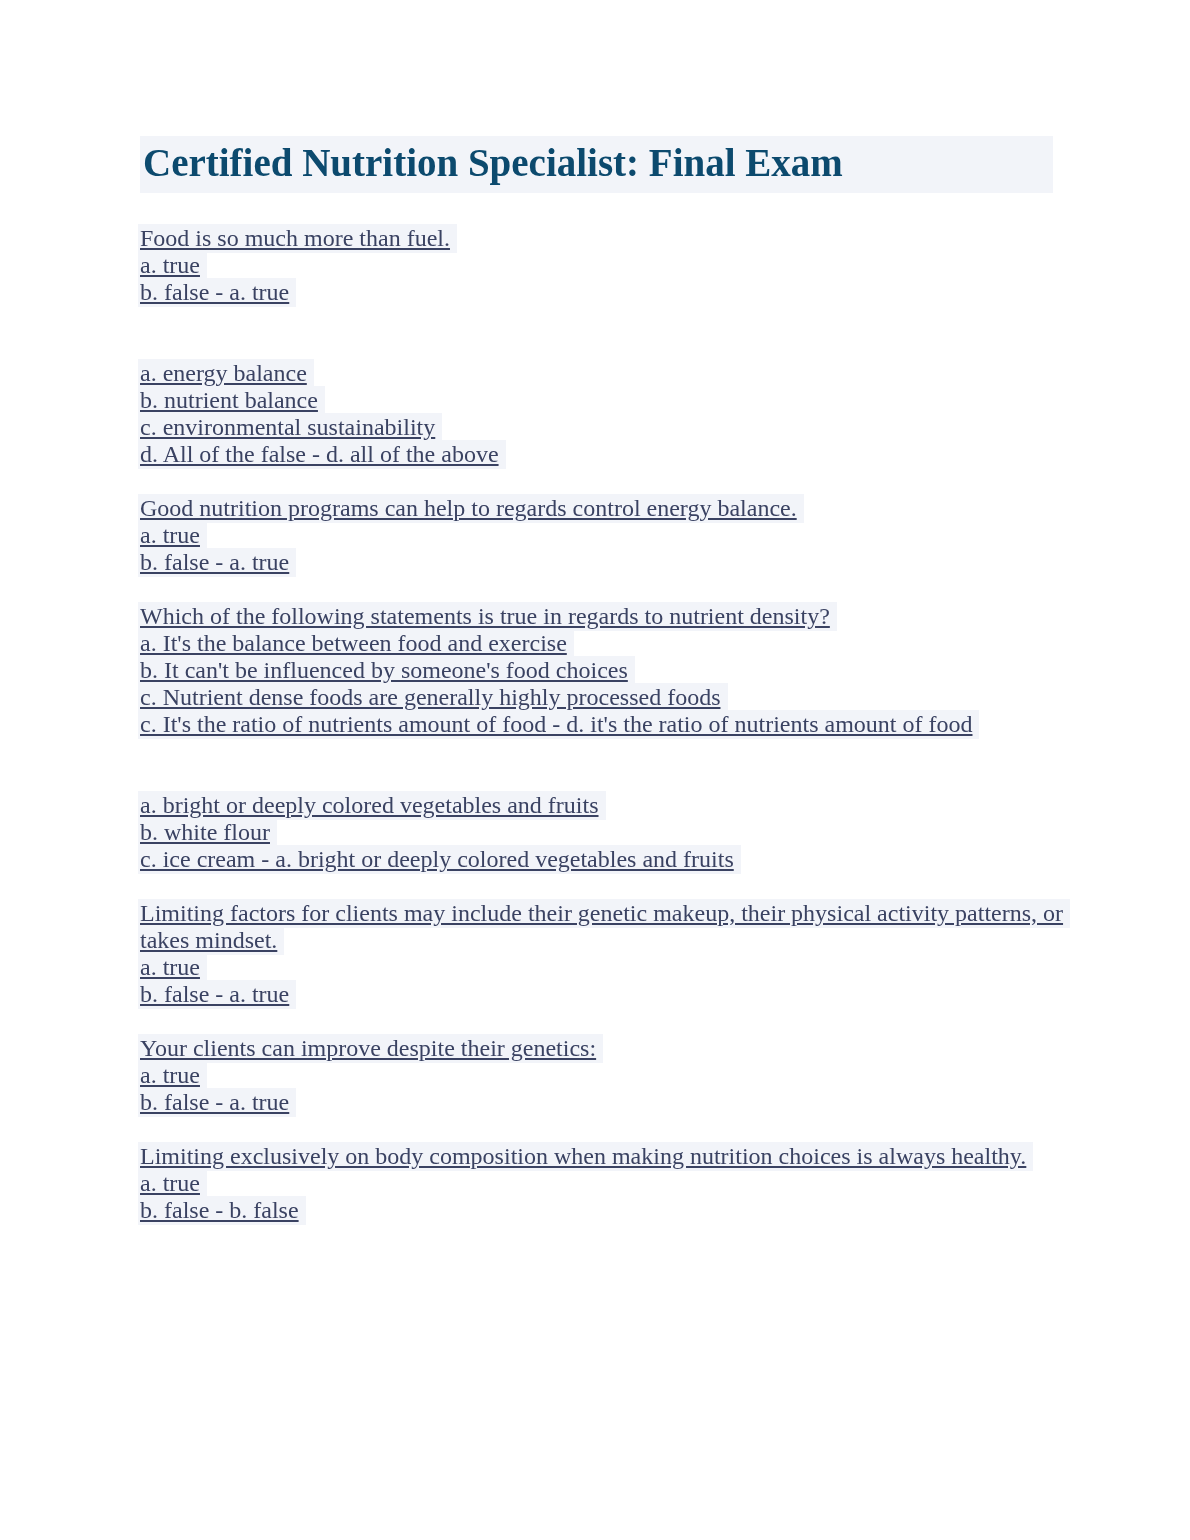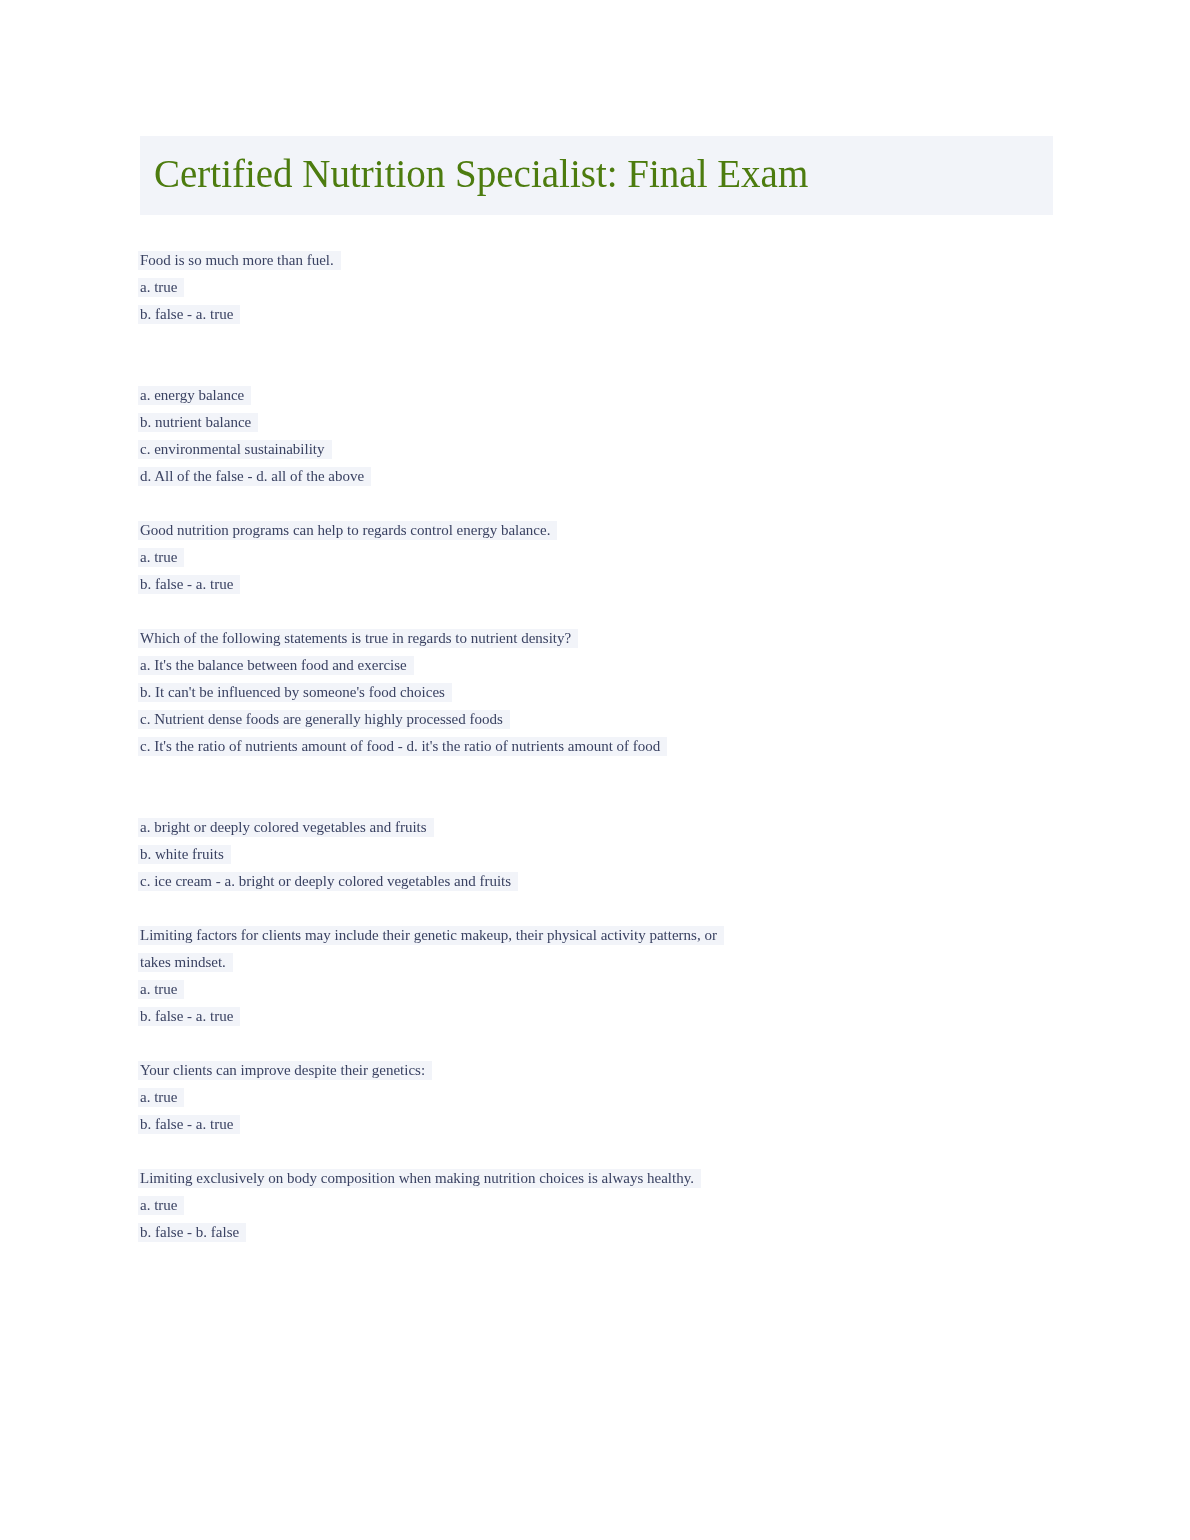--- a/index.html
+++ b/index.html
@@ -19,32 +19,33 @@
     overflow: hidden;
   }
   .title-hl {
     width: 913px;
     box-sizing: border-box;
     background: #f2f4f9;
     padding: 5px 0 8px 3px;
     margin: 0 0 32px 0;
   }
   .doc-title {
-    margin: 11px;
+    margin: 0;
     font-size: 39px;
     line-height: 44px;
-    font-weight: normal;
-    color: #4d7c0f;
+    font-weight: bold;
+    color: #0c4a6e;
     white-space: nowrap;
   }
   .para {
     margin: 0 0 27px 0;
-    font-size: 15px;
+    font-size: 24px;
     line-height: 27px;
     max-width: 940px;
+    text-decoration: underline;
   }
   .hl {
     background: #f2f4f9;
     padding: 1px 7px 2px 2px;
     margin-left: -2px;
     box-decoration-break: clone;
     -webkit-box-decoration-break: clone;
   }
 </style>
 </head>
@@ -52,18 +53,18 @@
 
 <div class="page">
   <div class="title-hl">
     <h1 class="doc-title">Certified Nutrition Specialist: Final Exam</h1>
   </div>
   <div id="content">
       <p class="para"><span class="hl">Food is so much more than fuel.</span><br><span class="hl">a. true</span><br><span class="hl">b. false - a. true</span></p>
       <p class="para"><br><span class="hl">a. energy balance</span><br><span class="hl">b. nutrient balance</span><br><span class="hl">c. environmental sustainability</span><br><span class="hl">d. All of the false - d. all of the above</span></p>
       <p class="para"><span class="hl">Good nutrition programs can help to regards control energy balance.</span><br><span class="hl">a. true</span><br><span class="hl">b. false - a. true</span></p>
       <p class="para"><span class="hl">Which of the following statements is true in regards to nutrient density?</span><br><span class="hl">a. It's the balance between food and exercise</span><br><span class="hl">b. It can't be influenced by someone's food choices</span><br><span class="hl">c. Nutrient dense foods are generally highly processed foods</span><br><span class="hl">c. It's the ratio of nutrients amount of food - d. it's the ratio of nutrients amount of food</span></p>
-      <p class="para"><br><span class="hl">a. bright or deeply colored vegetables and fruits</span><br><span class="hl">b. white fruits</span><br><span class="hl">c. ice cream - a. bright or deeply colored vegetables and fruits</span></p>
+      <p class="para"><br><span class="hl">a. bright or deeply colored vegetables and fruits</span><br><span class="hl">b. white flour</span><br><span class="hl">c. ice cream - a. bright or deeply colored vegetables and fruits</span></p>
       <p class="para"><span class="hl">Limiting factors for clients may include their genetic makeup, their physical activity patterns, or</span><br><span class="hl">takes mindset.</span><br><span class="hl">a. true</span><br><span class="hl">b. false - a. true</span></p>
       <p class="para"><span class="hl">Your clients can improve despite their genetics:</span><br><span class="hl">a. true</span><br><span class="hl">b. false - a. true</span></p>
       <p class="para"><span class="hl">Limiting exclusively on body composition when making nutrition choices is always healthy.</span><br><span class="hl">a. true</span><br><span class="hl">b. false - b. false</span></p>
     </div>
 </div>
 
 </body></html>

